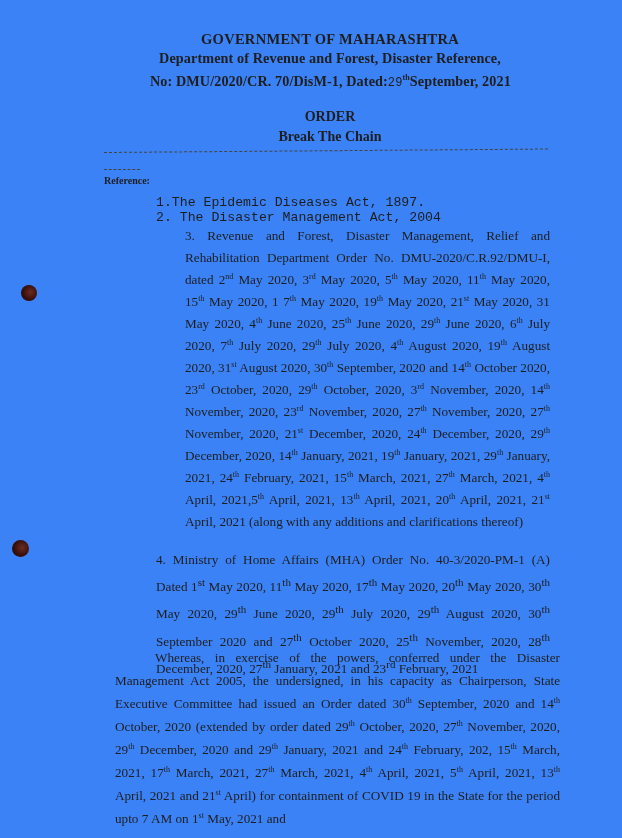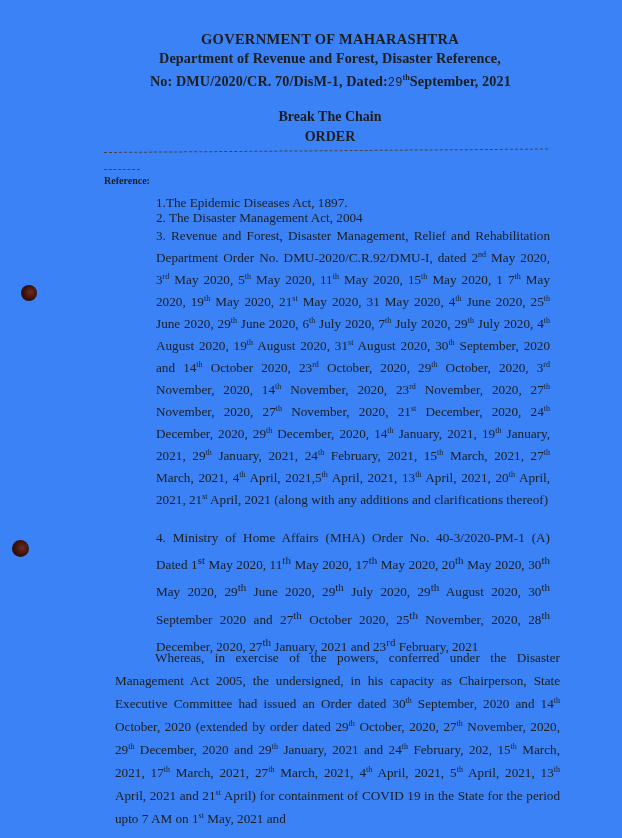--- a/index.html
+++ b/index.html
@@ -20,22 +20,22 @@
   .hdr-gov { font-size: 14.5px; letter-spacing: 0.3px; }
   .hdr-date { font-family: Liberation Mono, monospace; font-weight: normal; font-size: 12px; }
 
   .order-title { position: absolute; left: 250px; top: 107px; width: 160px; text-align: center; font-weight: bold; font-size: 14px; line-height: 20px; }
   .dash-line { position: absolute; height: 0; border-top: 1.2px dashed #444; }
   .dash-1 { left: 104px; top: 152px; width: 444px; transform: rotate(-0.45deg); transform-origin: left center; }
   .dash-2 { left: 104px; top: 169px; width: 36px; }
   .ref-label { position: absolute; left: 104px; top: 175px; font-weight: bold; font-size: 10px; }
 
   .refs { position: absolute; left: 156px; top: 195px; width: 394px; font-size: 13.2px; }
-  .ref-short { line-height: 15px; white-space: nowrap; }
-  .ref-long { line-height: 22px; text-align: justify; margin-top: 0px; }
+  .ref-short { line-height: 15px; white-space: nowrap; font-family: Liberation Mono, monospace; }
+  .ref-long { line-height: 22px; text-align: justify; margin-top: 0px; margin-left: 29px; }
   .ref-long sup, .para sup { font-size: 8px; line-height: 0; vertical-align: 5px; }
   .ref-4 { margin-top: 15px; line-height: 23px; text-align: justify; }
 
   .para { position: absolute; left: 115px; top: 646px; width: 445px; font-size: 13.2px; line-height: 23px; text-align: justify; text-indent: 40px; }
 </style>
 </head>
 <body>
 
 <div class="page">
   <div class="punch-hole hole-1"></div>
@@ -43,22 +43,22 @@
 
   <div class="header">
     <div class="hdr-line hdr-gov">GOVERNMENT OF MAHARASHTRA</div>
     <div class="hdr-line">Department of Revenue and Forest, Disaster Reference,</div>
     <div class="hdr-line">
       <span>No: DMU/2020/CR. 70/DisM-1, Dated:</span><span class="hdr-date">29</span><sup style="font-size:8px;">th</sup><span>September, 2021</span>
     </div>
   </div>
 
   <div class="order-title">
+    <div>ORDER</div>
     <div>Break The Chain</div>
-    <div>ORDER</div>
   </div>
 
   <div class="dash-line dash-1"></div>
   <div class="dash-line dash-2"></div>
 
   <div class="ref-label">Reference:</div>
 
   <div class="refs">
     <div class="ref-short"><span>1.</span><span>The Epidemic Diseases Act, 1897.</span></div>
     <div class="ref-short"><span>2.</span><span> The Disaster Management Act, 2004</span></div>

